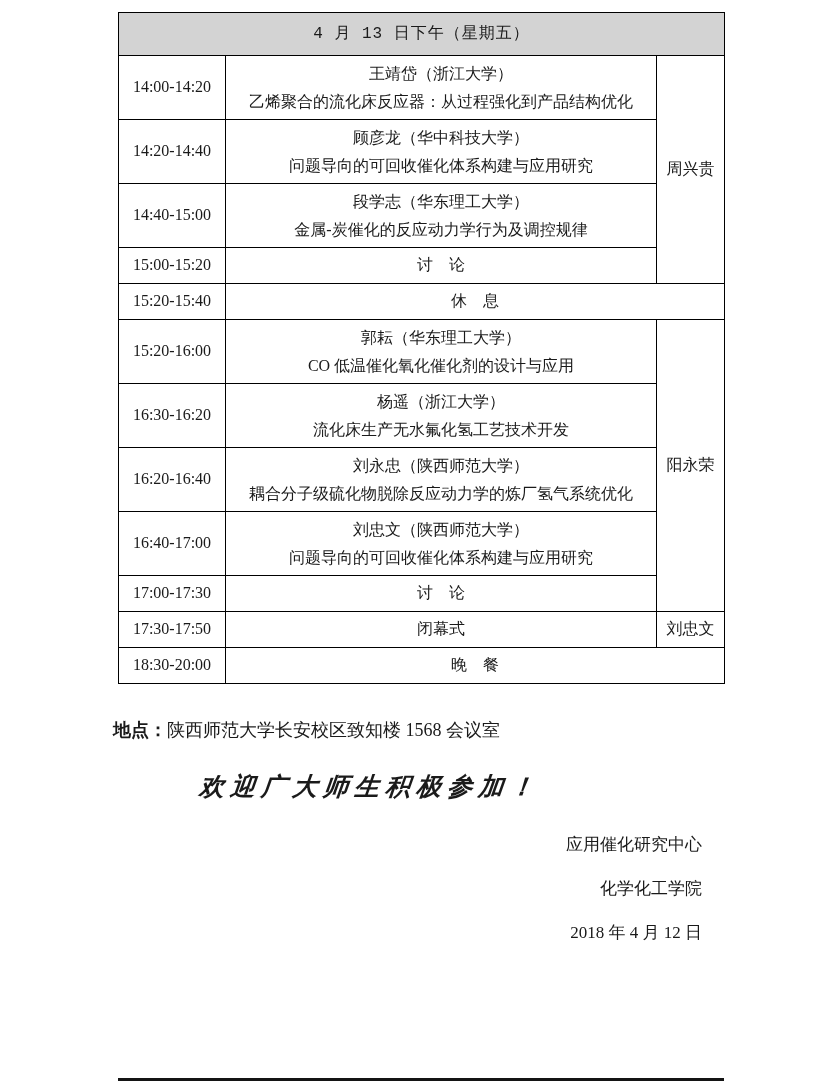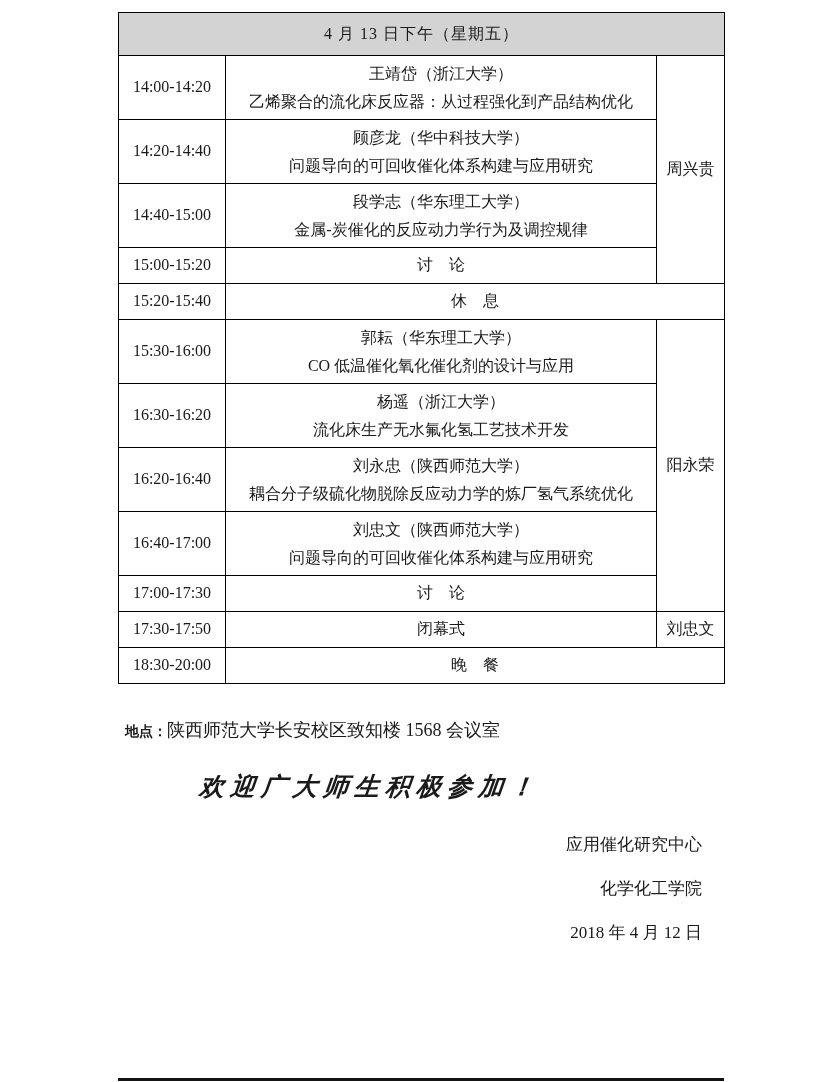--- a/index.html
+++ b/index.html
@@ -13,34 +13,34 @@
   
   table.schedule{
     position:absolute;left:118px;top:12px;width:606px;
     border-collapse:collapse;table-layout:fixed;
   }
   table.schedule td,table.schedule th{
     border:1px solid #000;padding:0 4px;
     font-size:16px;font-weight:normal;text-align:center;vertical-align:middle;
     line-height:1.55;
   }
-  th.day-header{background:#d3d3d3;height:42px;letter-spacing:1px;}
+  th.day-header{background:#d3d3d3;height:42px;letter-spacing:1px;font-family:Liberation Mono, monospace;}
   td.time{font-size:16px;white-space:nowrap;}
   tr.tall-row{height:64px;}
   tr.event-row{height:36px;}
   td.talk div{line-height:28px;}
   td.chair{font-size:16px;}
 
   
   .location-line{
     position:absolute;left:113px;top:718px;font-size:18px;white-space:nowrap;
   }
   .location-label{
     font-family:"Liberation Sans","DejaVu Sans",sans-serif;
-    font-weight:bold;font-size:14px;margin-left:12px;
+    font-weight:bold;font-size:18px;
   }
   .welcome-line{
     position:absolute;left:0;top:770px;width:740px;text-align:center;
     font-size:25px;font-weight:bold;font-style:italic;
     letter-spacing:6px;transform:skewX(-6deg);
   }
   .signature-block{
     position:absolute;right:125px;top:836px;text-align:right;
     font-size:17px;line-height:1;
   }
@@ -91,21 +91,21 @@
         </tr>
         <tr class="event-row">
           <td class="time">15:00-15:20</td>
           <td class="event">讨　论</td>
         </tr>
         <tr class="event-row">
           <td class="time">15:20-15:40</td>
           <td colspan="2" class="event">休　息</td>
         </tr>
         <tr class="tall-row">
-          <td class="time">15:30-16:00</td>
+          <td class="time">15:20-16:00</td>
           <td class="talk">
             <div>郭耘（华东理工大学）</div>
             <div>CO 低温催化氧化催化剂的设计与应用</div>
           </td>
           <td class="chair" rowspan="5">阳永荣</td>
         </tr>
         <tr class="tall-row">
           <td class="time">16:30-16:20</td>
           <td class="talk">
             <div>杨遥（浙江大学）</div>

